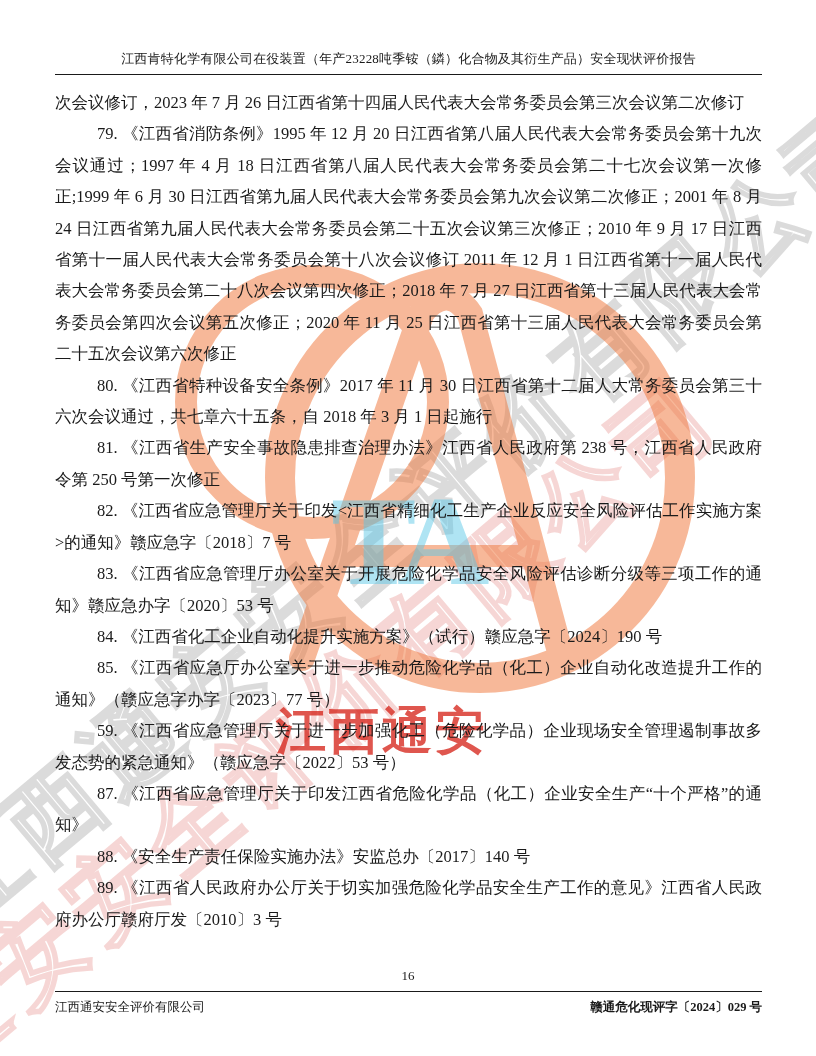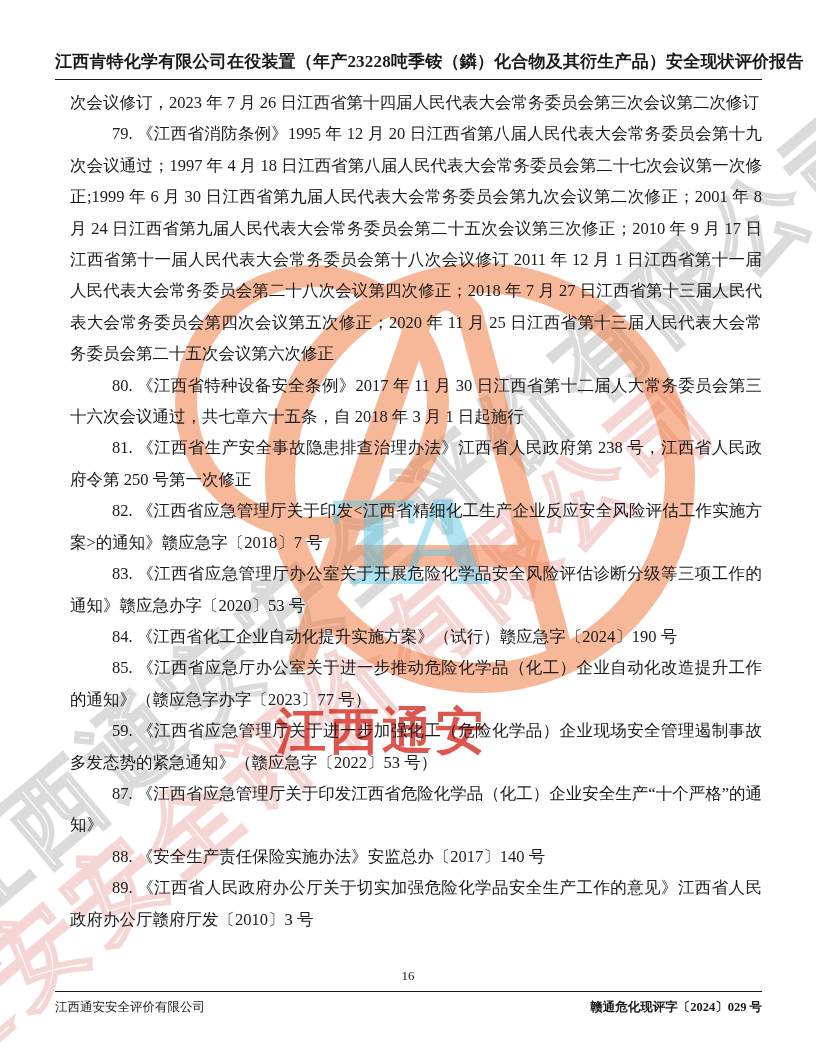--- a/index.html
+++ b/index.html
@@ -58,32 +58,31 @@
   }
   
   .header{
     position:absolute;left:55px;right:54px;top:50px;
     z-index:2;
     text-align:center;
     border-bottom:1.6px solid #1a1a1a;
     padding-bottom:6px;
   }
   .header-title{
-    font-size:17px;
-    font-weight:700;
+    font-size:13px;
+    font-weight:400;
     letter-spacing:0.2px;
     white-space:nowrap;
   }
   .body-text{
     position:absolute;left:55px;right:54px;top:87px;
     z-index:2;
     font-size:16.5px;
     line-height:31.4px;
     text-align:justify;
-    margin-left:15px;
   }
   .para{margin:0;text-indent:42px;}
   .para.no-indent{text-indent:0;}
   .page-number{
     position:absolute;left:0;right:0;top:968px;
     z-index:2;
     text-align:center;
     font-size:13px;
   }
   .footer{

